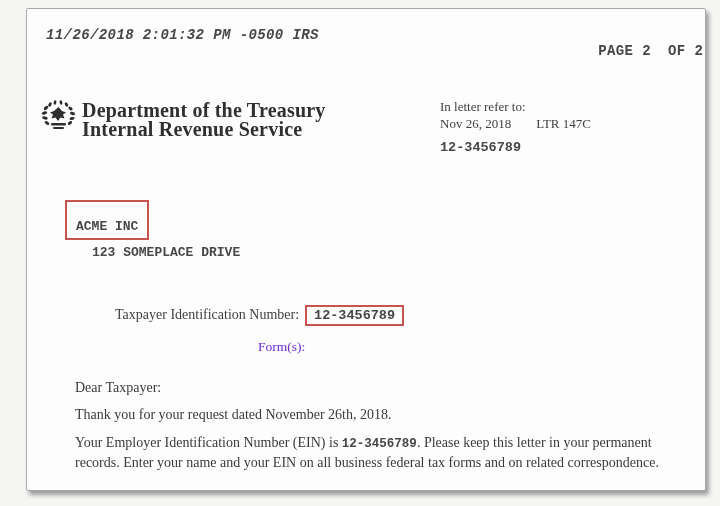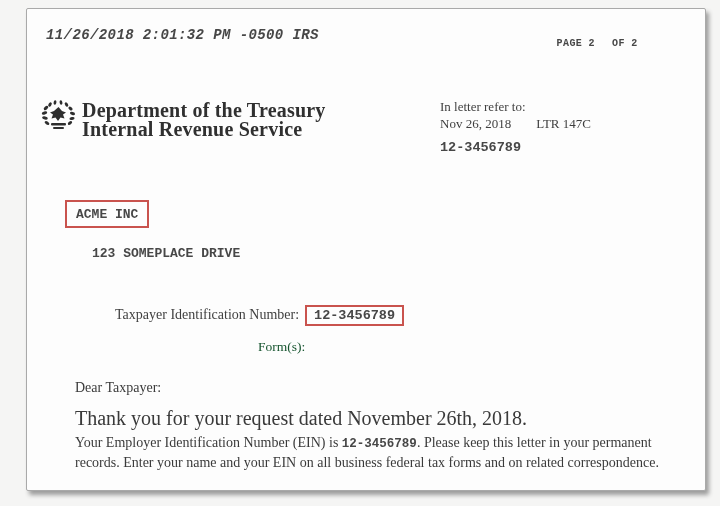--- a/index.html
+++ b/index.html
@@ -36,23 +36,23 @@
     position: absolute;
     left: 19px;
     top: 18px;
     font-size: 14px;
     letter-spacing: 0.4px;
     white-space: pre;
     font-style: italic;
   }
   .page-indicator {
     position: absolute;
-    left: 504px;
+    left: 536px;
     top: 18px;
-    font-size: 10px;
+    font-size: 14px;
     letter-spacing: 0.4px;
     white-space: pre;
   }
   .page-indicator .of {
     display: inline-block;
     margin-left: 17px;
   }
   
   .seal {
     position: absolute;
@@ -93,22 +93,22 @@
   .recipient {
     position: absolute;
     left: 38px;
     top: 191px;
     font-size: 13px;
     line-height: 21px;
   }
   .redbox-name {
     display: inline-block;
     border: 2px solid #c9534e;
-    padding: 2px 9px 1px 9px;
-    margin-bottom: 15px;
+    padding: 14px 9px 1px 9px;
+    margin-bottom: 2px;
   }
   .recipient .addr {
     margin-left: 27px;
     white-space: pre;
   }
   .recipient .zip {
     display: inline-block;
     margin-left: 52px;
   }
   
@@ -124,34 +124,34 @@
     border: 2px solid #c9534e;
     padding: 1px 7px;
     margin-left: 6px;
     font-size: 13.5px;
   }
   .forms-line {
     position: absolute;
     left: 231px;
     top: 330px;
     font-size: 13.5px;
-    color: #14532d;
+    color: #6d28d9;
   }
   
   .salutation {
     position: absolute;
     left: 48px;
     top: 371px;
     font-size: 14px;
   }
   .para1 {
     position: absolute;
     left: 48px;
     top: 398px;
-    font-size: 20px;
+    font-size: 14px;
   }
   .para2 {
     position: absolute;
     left: 48px;
     top: 425px;
     width: 594px;
     font-size: 14px;
     line-height: 18.5px;
   }
   .para2 .inline-ein {

